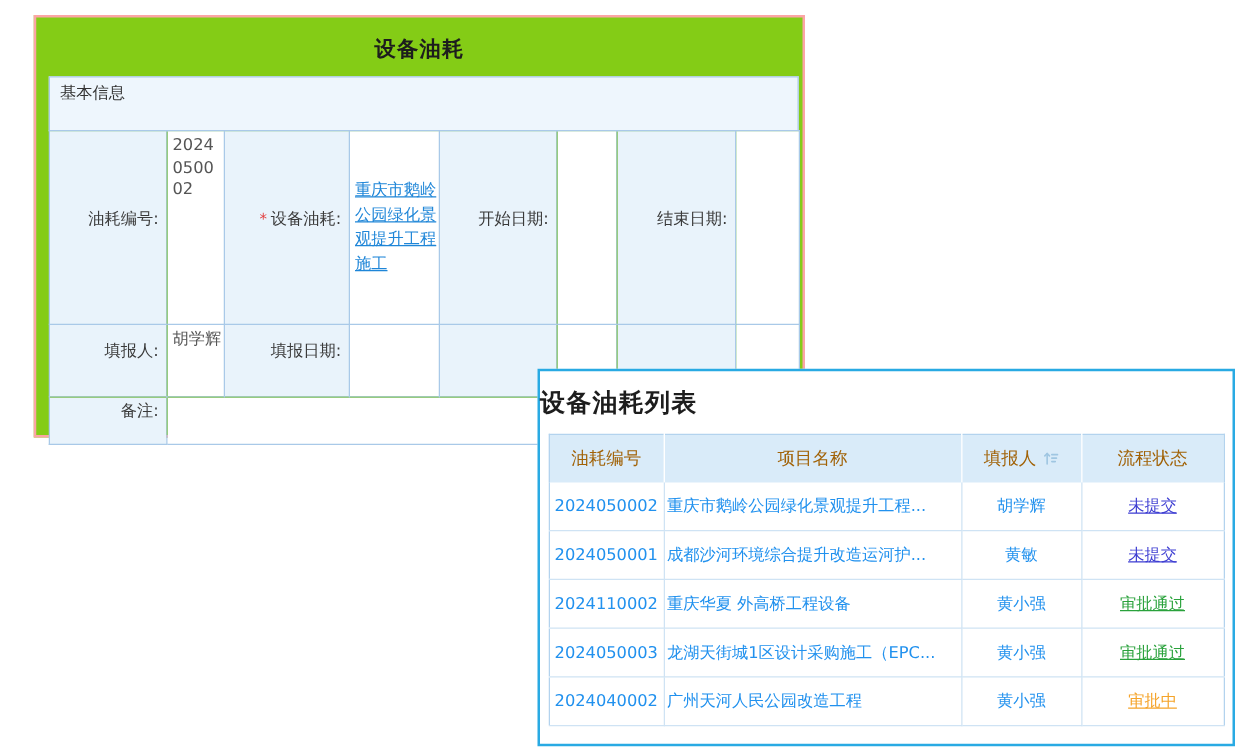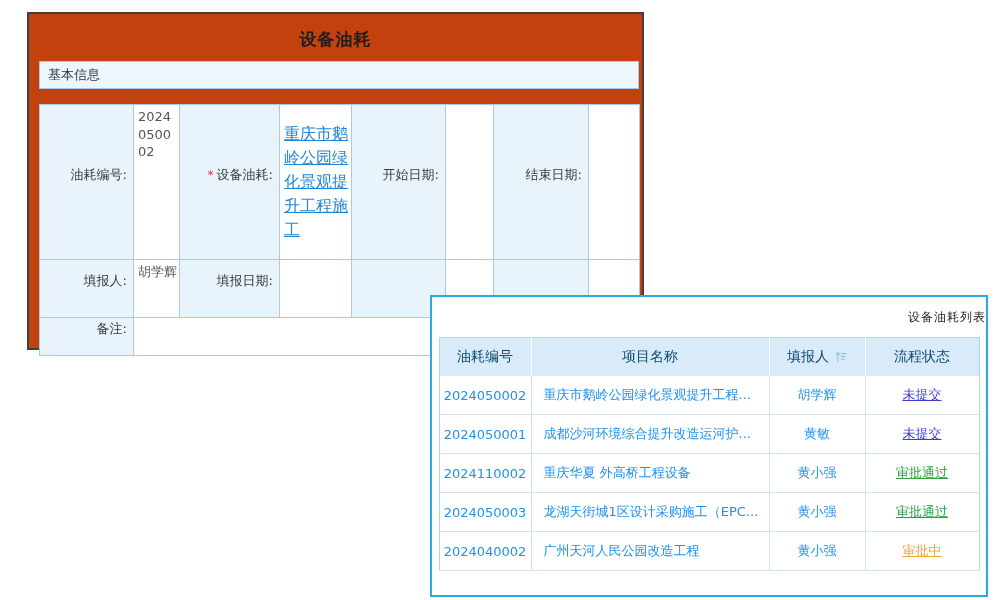--- a/index.html
+++ b/index.html
@@ -2,76 +2,76 @@
 <html><head>
 <meta charset="utf-8">
 <style>
   html,body{margin:0;padding:0;background:#ffffff;}
   body{font-family:"DejaVu Sans","Liberation Sans",sans-serif;}
   #stage{position:relative;width:1000px;height:600px;background:#fff;overflow:hidden;}
 
   
   .panel-form{
     position:absolute;left:27px;top:12px;width:617px;height:338px;
-    background:#c2410c;border:2px solid #404040;box-sizing:border-box;z-index:1;
+    background:#84cc16;border:2px solid #fca5a5;box-sizing:border-box;z-index:1;
   }
   .panel-form .panel-title{
     margin-top:14px;text-align:center;font-size:17px;font-weight:bold;color:#1d1d1d;
     letter-spacing:1px;
   }
   .section-bar{
-    margin:10px 0 16px 10px;width:600px;height:28px;line-height:26px;box-sizing:border-box;
+    margin:10px 0 0 10px;width:600px;height:44px;line-height:26px;box-sizing:border-box;
     background:#eef6fd;border:1px solid #a9c9e8;font-size:13px;color:#333;padding-left:8px;
   }
   table.form-table{
     margin-left:10px;margin-top:-1px;width:600px;border-collapse:collapse;table-layout:fixed;
   }
   table.form-table td{
     border:1px solid #a9c9e8;font-size:13px;box-sizing:border-box;overflow:hidden;
   }
   td.lbl{
     background:#e9f3fb;color:#3a3a3a;text-align:right;vertical-align:middle;
     padding:2px 6px 17px 2px;
   }
   td.val{
     background:#ffffff;color:#555;vertical-align:top;padding:3px 2px 2px 4px;
     font-size:12px;word-break:break-all;line-height:1.35;
   }
   td.val-link{background:#fff;vertical-align:middle;padding:2px 2px 2px 4px;}
   .req{color:#e23c3c;margin-right:3px;font-size:12px;}
   .proj-link{
-    color:#1f86d8;text-decoration:underline;font-size:16px;line-height:1.5;
+    color:#1f86d8;text-decoration:underline;font-size:13px;line-height:1.5;
     word-break:break-all;cursor:pointer;
   }
 
   
   .panel-list{
     position:absolute;left:430px;top:295px;width:558px;height:302px;
     background:#fff;border:2px solid #29aae3;box-sizing:border-box;z-index:2;
   }
   .panel-list .panel-title{
-    margin-top:12px;text-align:right;font-size:12px;font-weight:normal;color:#1d1d1d;
+    margin-top:12px;text-align:left;font-size:20px;font-weight:bold;color:#1d1d1d;
     letter-spacing:1px;
   }
   table.list-table{
     margin:11px auto 0 auto;width:540px;border-collapse:collapse;table-layout:fixed;
     border:1px solid #b3d3ee;
   }
   table.list-table th{
-    background:#d9ebf9;color:#0c4a6e;font-size:14px;font-weight:normal;height:36px;
+    background:#d9ebf9;color:#a16207;font-size:14px;font-weight:normal;height:36px;
     border-right:1px solid #ffffff;text-align:center;
   }
   table.list-table th:last-child{border-right:none;}
   table.list-table td{
     height:36px;font-size:13px;text-align:center;color:#2191ee;
     border-bottom:1px solid #cfe3f4;border-right:1px solid #cfe3f4;
     white-space:nowrap;overflow:hidden;
   }
   table.list-table td:last-child{border-right:none;text-decoration:underline;}
-  table.list-table td.c-proj{text-align:left;padding-left:12px;}
+  table.list-table td.c-proj{text-align:left;padding-left:2px;}
   .sort-ico{display:inline-block;vertical-align:-2px;margin-left:5px;}
 </style>
 </head>
 <body>
 
 <div id="stage">
 
   <div class="panel-form">
     <div class="panel-title">设备油耗</div>
 

